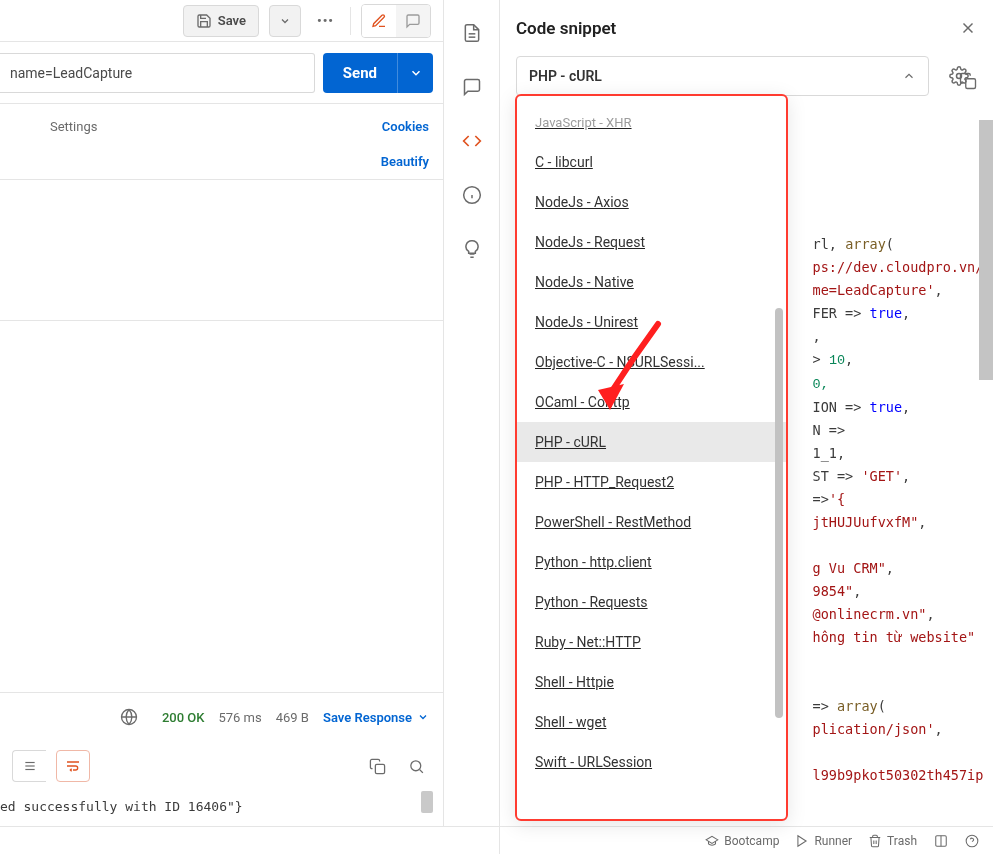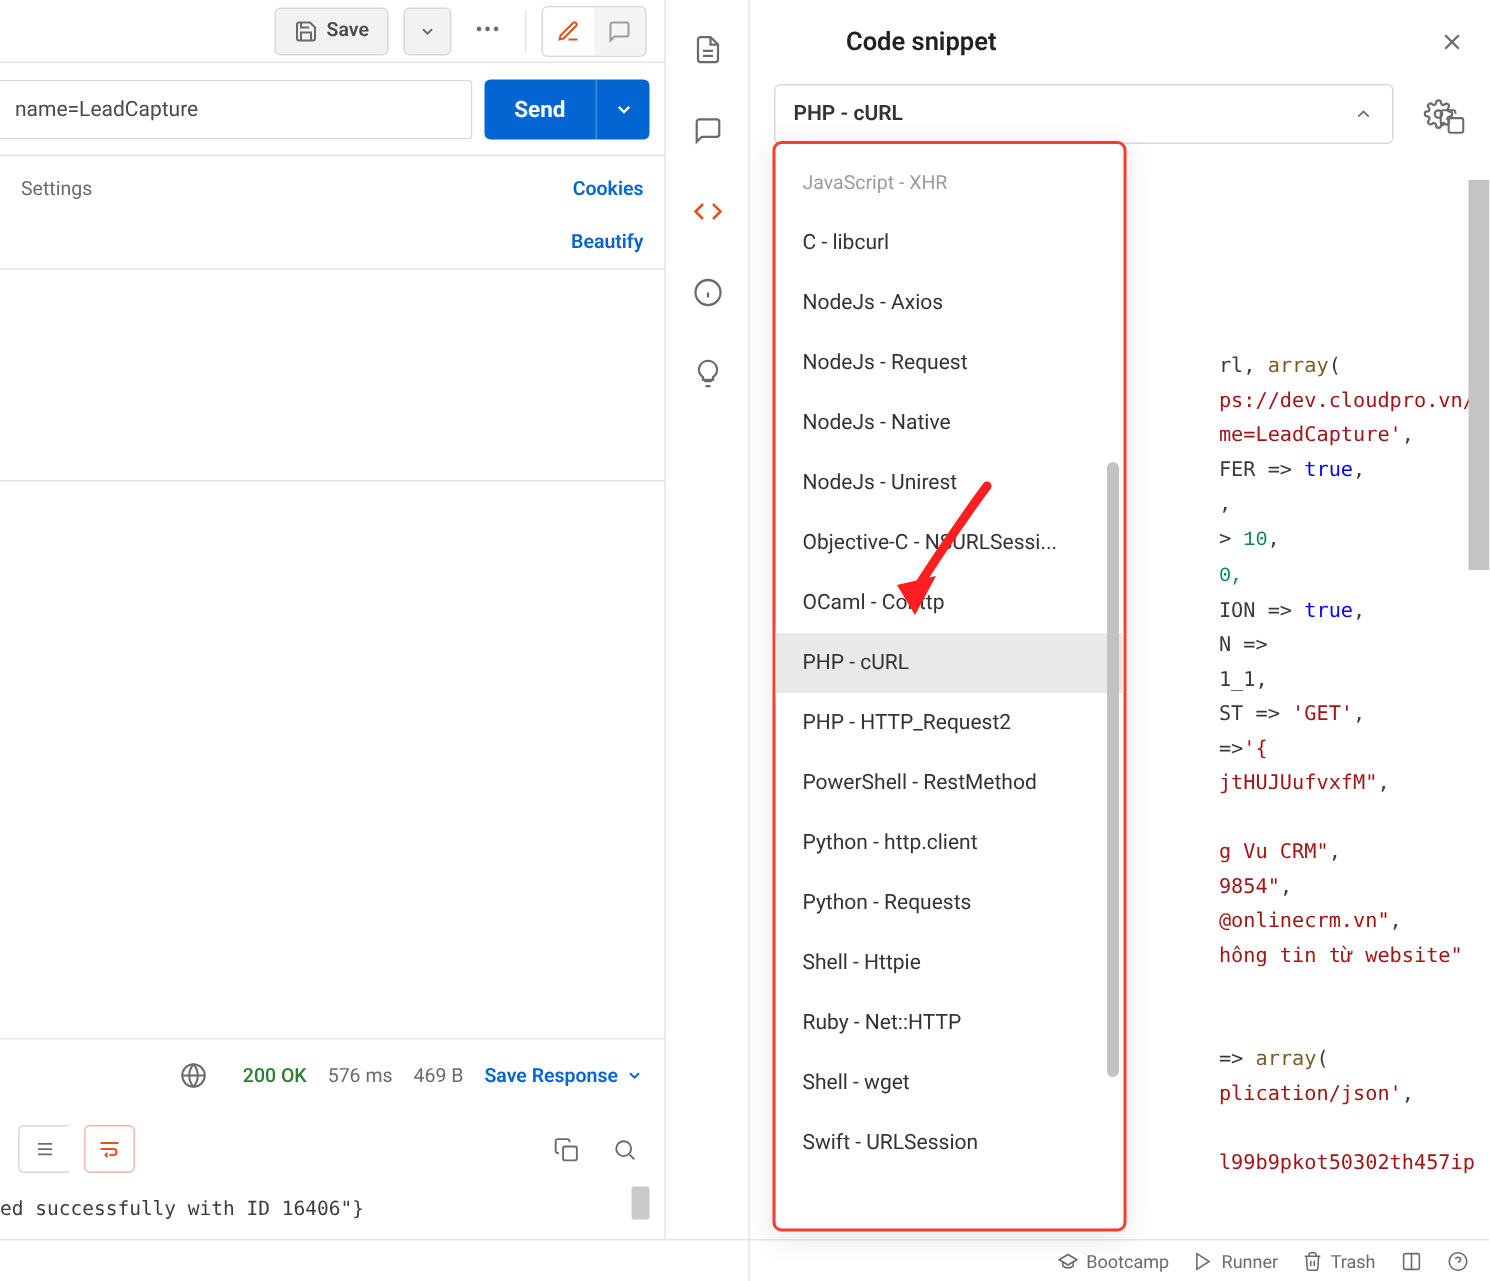--- a/index.html
+++ b/index.html
@@ -40,21 +40,21 @@
   .btn-pair>div.active{background:#fff;}
   .btn-pair>div.inactive{background:#f4f4f4;}
   
   .url-row{display:flex;align-items:center;height:62px;padding:8px 10px 8px 0;gap:8px;border-bottom:1px solid var(--border);}
   .url-input{flex:1;height:40px;border:1px solid var(--border2);border-left:none;border-radius:0 3px 3px 0;padding:0 10px;font-size:14px;color:#4a4a4a;display:flex;align-items:center;overflow:hidden;white-space:nowrap;}
   .send-btn{height:40px;background:var(--blue);color:#fff;display:flex;align-items:center;border-radius:4px;overflow:hidden;}
   .send-btn .label{padding:0 20px;font-size:15px;font-weight:700;}
   .send-btn .more{width:36px;height:100%;display:flex;align-items:center;justify-content:center;border-left:1px solid rgba(255,255,255,.25);}
   
   .tabs-row{display:flex;align-items:center;height:44px;padding:0 14px;justify-content:space-between;font-size:13px;}
-  .tabs-row .tab{color:var(--muted);}
+  .tabs-row .tab{color:var(--muted);margin-left:36px;}
   .tabs-row .link{color:var(--blue);font-weight:600;}
   .beauty-row{display:flex;justify-content:flex-end;padding:6px 14px 10px;font-size:13px;color:var(--blue);font-weight:600;}
   
   .editor{flex:1;border-top:1px solid var(--border);border-bottom:1px solid var(--border);min-height:120px;}
   
   .editor .hr{height:1px;background:var(--border);margin-top:140px;}
   
   .resp-bar{height:48px;display:flex;align-items:center;justify-content:flex-end;gap:14px;padding:0 14px;font-size:13px;}
   .resp-bar .globe{color:var(--muted);}
   .resp-bar .ok{color:#2e7d32;font-weight:500;margin-left:10px;}
@@ -66,27 +66,27 @@
   .sqbtn{width:34px;height:32px;border:1px solid var(--border2);border-radius:4px;display:flex;align-items:center;justify-content:center;}
   .sqbtn.active{border-color:#f0b8a7;background:#fff;}
   
   .resp-text{flex:0 0 auto;padding:8px 4px 12px 0;font-family:Menlo,Consolas,monospace;font-size:13px;color:#3b3b3b;position:relative;}
   .resp-text .scroll-thumb{position:absolute;right:10px;top:0;width:12px;height:22px;background:#c9c9c9;border-radius:2px;}
   
   .rail-icon{width:22px;height:22px;color:#6b6b6b;display:flex;align-items:center;justify-content:center;}
   .rail-icon.active{color:var(--orange);}
   
   .rp-header{display:flex;align-items:center;justify-content:space-between;height:56px;padding:0 16px;}
-  .rp-title{font-size:17px;font-weight:600;margin-left:48px;}
+  .rp-title{font-size:17px;font-weight:600;}
   
   .rp-select-row{display:flex;align-items:center;gap:12px;padding:0 16px 8px;}
   .select-box{flex:1;height:40px;border:1px solid var(--border2);border-radius:4px;display:flex;align-items:center;justify-content:space-between;padding:0 12px;font-size:14px;font-weight:600;color:#333;position:relative;}
   .gear-btn{width:36px;height:36px;display:flex;align-items:center;justify-content:center;color:#6b6b6b;}
   
-  .dropdown{position:absolute;left:515px;top:94px;width:236px;height:727px;background:#fff;border:2px solid var(--highlight);border-radius:6px;z-index:30;padding-top:6px;box-shadow:0 4px 20px rgba(0,0,0,.1);}
+  .dropdown{position:absolute;left:515px;top:94px;width:273px;height:727px;background:#fff;border:2px solid var(--highlight);border-radius:6px;z-index:30;padding-top:6px;box-shadow:0 4px 20px rgba(0,0,0,.1);text-decoration:underline;}
   .dropdown-inner{height:100%;overflow:hidden;position:relative;}
   .dd-list{list-style:none;margin:0;padding:0;}
   .dd-item{height:40px;display:flex;align-items:center;padding:0 18px;font-size:14px;color:#333;white-space:nowrap;overflow:hidden;text-overflow:ellipsis;}
   .dd-item.faded{color:#9c9c9c;font-size:13px;}
   .dd-item.sel{background:var(--sel);}
   .dd-scroll{position:absolute;right:3px;top:206px;width:8px;height:410px;background:#c2c2c2;border-radius:4px;}
   
   .arrow{position:absolute;left:588px;top:318px;width:90px;height:104px;z-index:40;color:#ff1f1f;pointer-events:none;}
   
   .code-area{position:absolute;left:0;top:112px;right:0;bottom:34px;padding:6px 12px 6px 20px;font-family:Menlo,Consolas,monospace;font-size:13.5px;line-height:23px;color:#3b3b3b;white-space:pre;overflow:hidden;}
@@ -342,22 +342,22 @@
           <li class="dd-item">NodeJs - Request</li>
           <li class="dd-item">NodeJs - Native</li>
           <li class="dd-item">NodeJs - Unirest</li>
           <li class="dd-item">Objective-C - NSURLSessi...</li>
           <li class="dd-item">OCaml - Cohttp</li>
           <li class="dd-item sel">PHP - cURL</li>
           <li class="dd-item">PHP - HTTP_Request2</li>
           <li class="dd-item">PowerShell - RestMethod</li>
           <li class="dd-item">Python - http.client</li>
           <li class="dd-item">Python - Requests</li>
+          <li class="dd-item">Ruby - Net::HTTP</li>
           <li class="dd-item">Shell - Httpie</li>
-          <li class="dd-item">Ruby - Net::HTTP</li>
           <li class="dd-item">Shell - wget</li>
           <li class="dd-item">Swift - URLSession</li>
         </ul>
       <div class="dd-scroll"></div>
     </div>
   </div>
 
   <div class="arrow">
     <svg width="90" height="104" viewBox="0 0 90 104">
       <path d="M70 6 Q 45 40 22 76" stroke="#ff1f1f" stroke-width="6" fill="none" stroke-linecap="round"></path>

